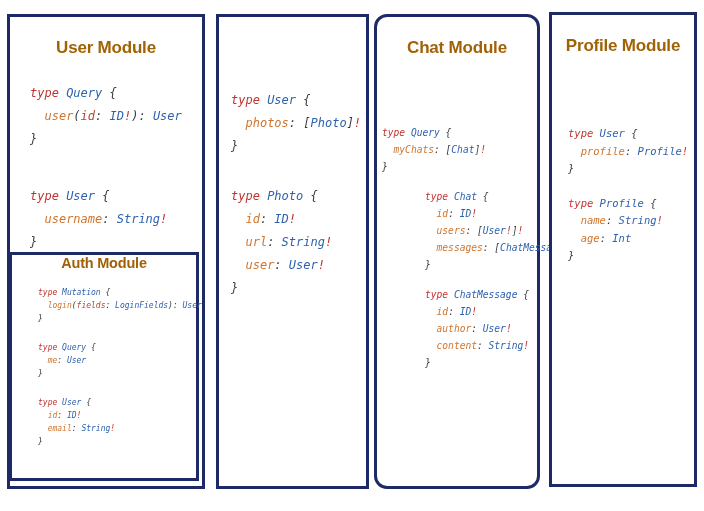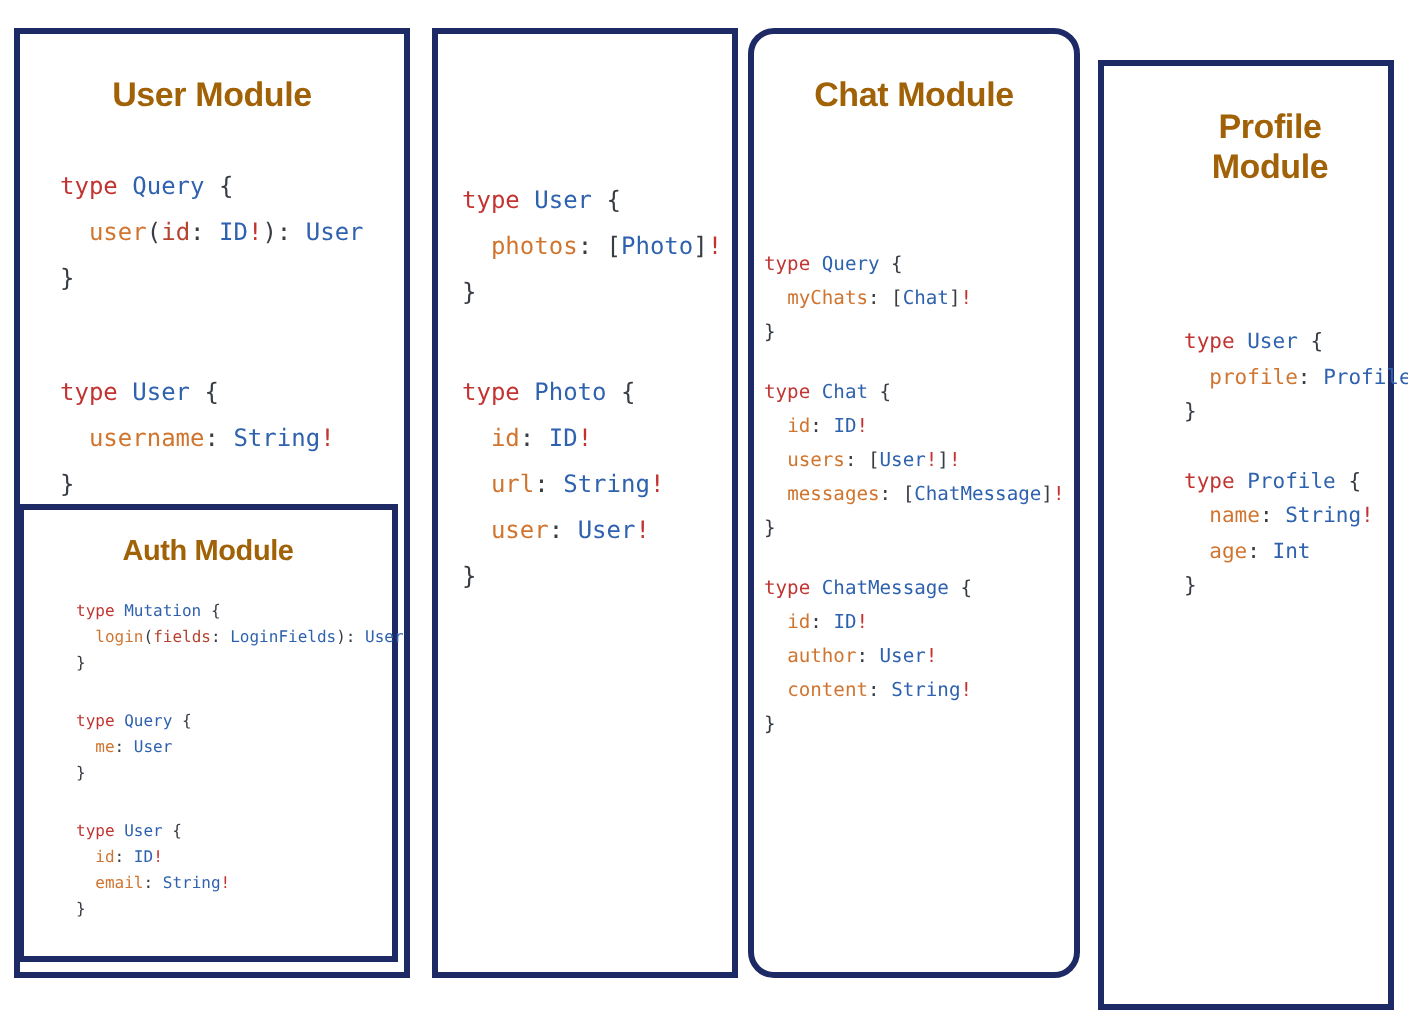--- a/index.html
+++ b/index.html
@@ -8,45 +8,45 @@
     font-family:"Liberation Sans",sans-serif;overflow:hidden;
   }
   .box{
     position:absolute;box-sizing:border-box;background:#ffffff;
     border:3px solid #1e2a66;
   }
   .box-user   {left:7px;  top:14px;  width:198px;height:475px;}
   .box-auth   {left:9px;  top:252px; width:190px;height:229px;z-index:2;}
   .box-gallery{left:216px;top:14px;  width:153px;height:475px;}
   .box-chat   {left:374px;top:14px;  width:166px;height:475px;border-radius:13px;}
-  .box-profile{left:549px;top:30px;  width:148px;height:475px;padding-left:24px;}
+  .box-profile{left:549px;top:12px;  width:148px;height:475px;}
 
   .title{
     margin:0;padding:21px 6px 0;text-align:center;color:#a16207;
     font-weight:700;font-size:17px;letter-spacing:-0.2px;
   }
-  .box-auth .title{padding-top:13px;font-size:14.5px;}
+  .box-auth .title{padding-top:0;font-size:14.5px;}
 
   .code{
     font-family:"DejaVu Sans Mono","Liberation Mono",monospace;
     white-space:pre;color:#383d44;
   }
-  .cline{white-space:pre;}
+  .cline{white-space:pre;font-style:italic;}
 
   .box-user .code   {margin-top:24px;padding-left:20px;font-size:12px; line-height:23px;}
   .box-user .cblock + .cblock   {margin-top:34px;}
 
   .box-auth .code   {margin-top:15px;padding-left:26px;font-size:8px;  line-height:13px;}
   .box-auth .cblock + .cblock   {margin-top:16px;}
 
   .box-gallery .code{margin-top:72px;padding-left:12px;font-size:12px; line-height:23px;}
   .box-gallery .cblock + .cblock{margin-top:27px;}
 
   .box-chat .code   {margin-top:66px;padding-left:5px; font-size:9.6px;line-height:17px;}
-  .box-chat .cblock + .cblock   {margin-top:13px;}
+  .box-chat .cblock + .cblock   {margin-top:13px;margin-left:43px;}
 
   .box-profile .code{margin-top:69px;padding-left:16px;font-size:10.5px;line-height:17.5px;}
   .box-profile .cblock + .cblock{margin-top:17px;}
 
   .tok-k{color:#c13431;}  
   .tok-t{color:#2f62ae;}  
   .tok-f{color:#d0752f;}  
   .tok-a{color:#b5432f;}  
   .tok-p{color:#383d44;}  
   .tok-e{color:#c13431;}  

